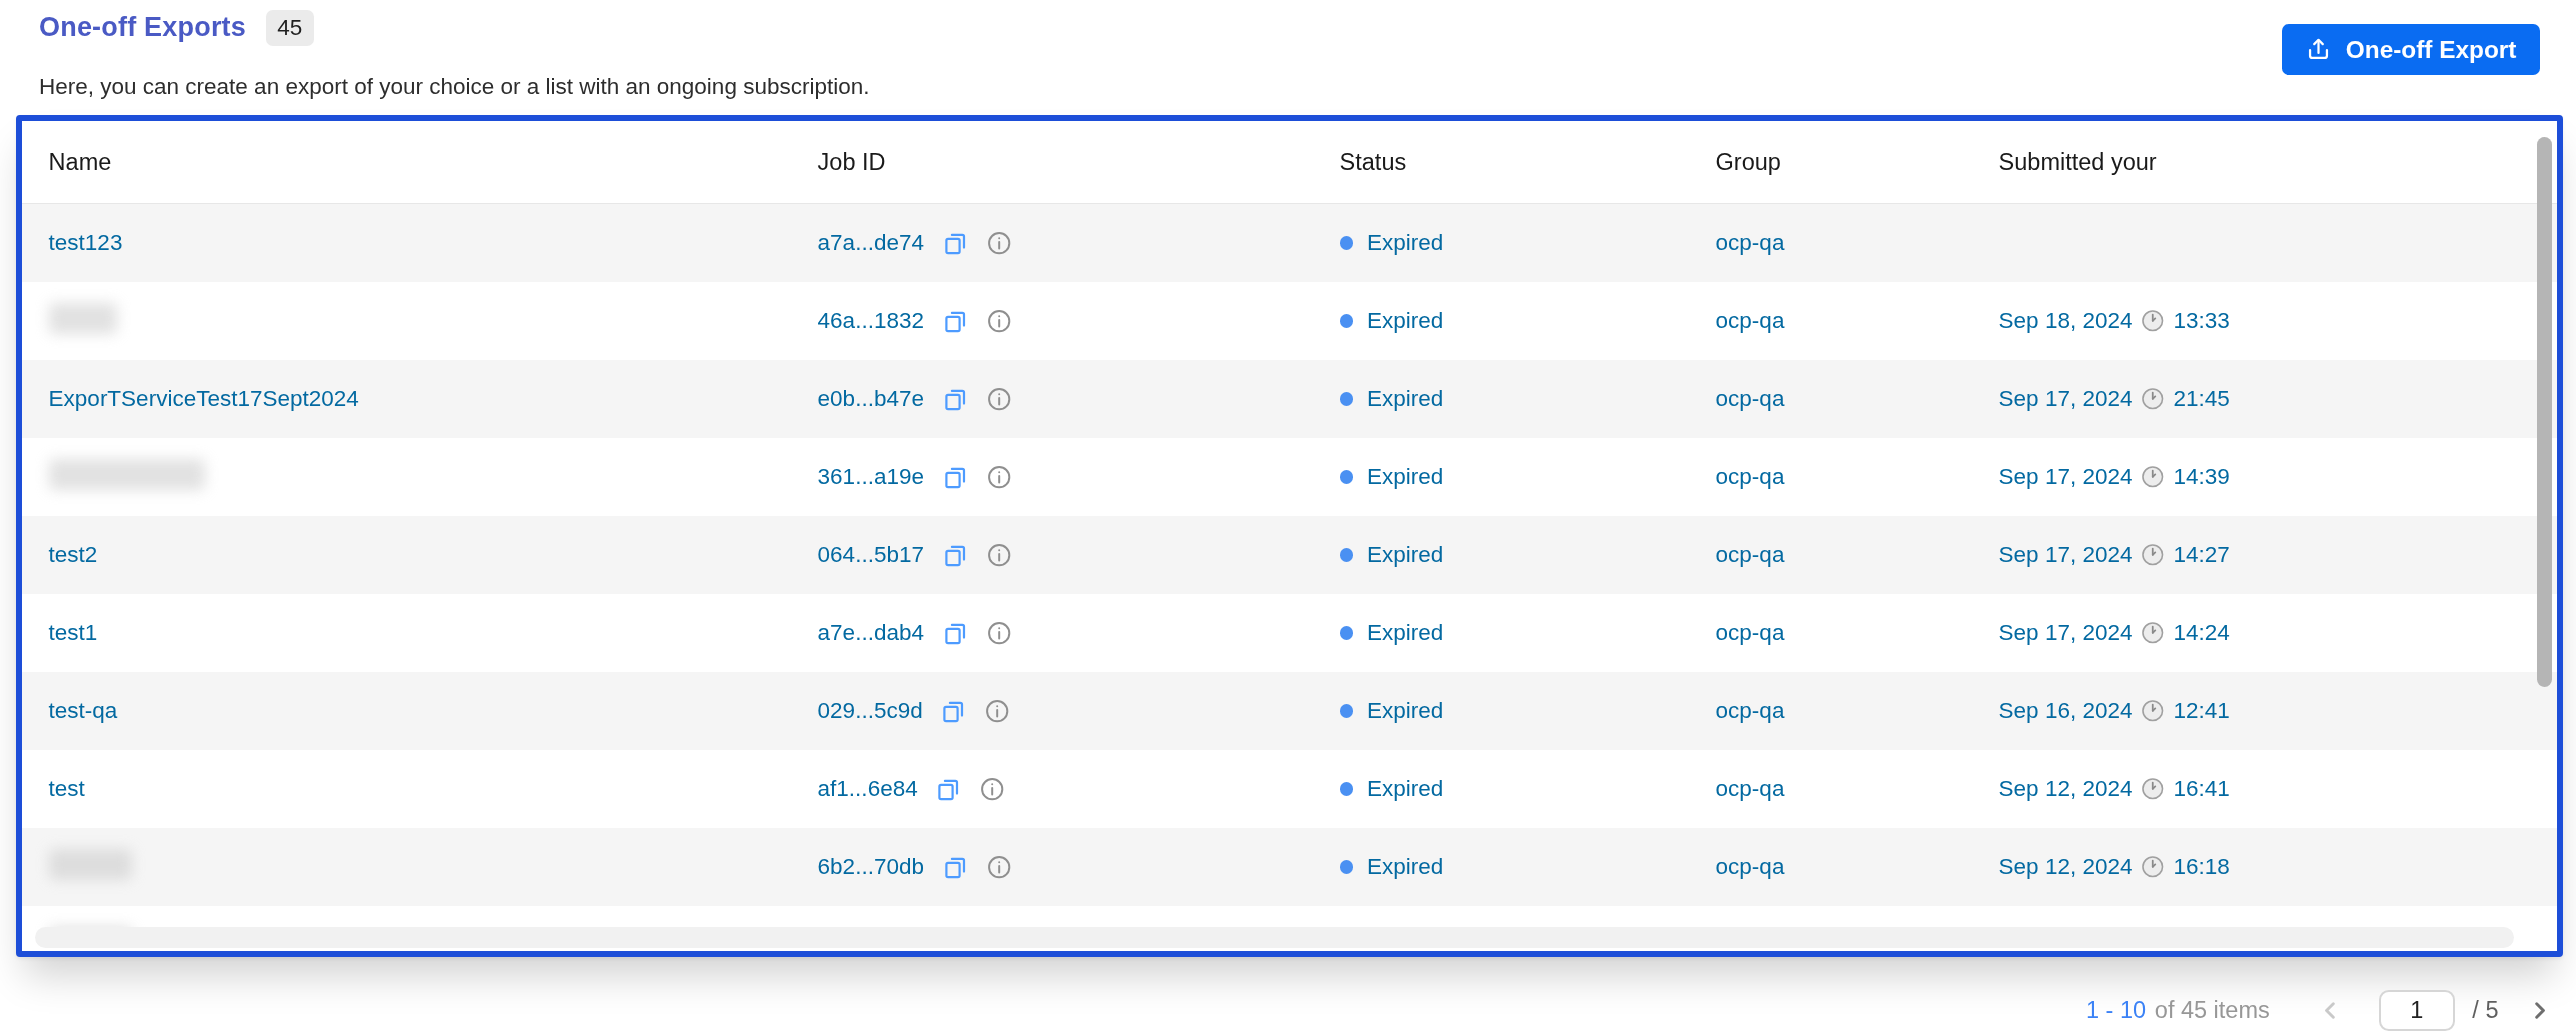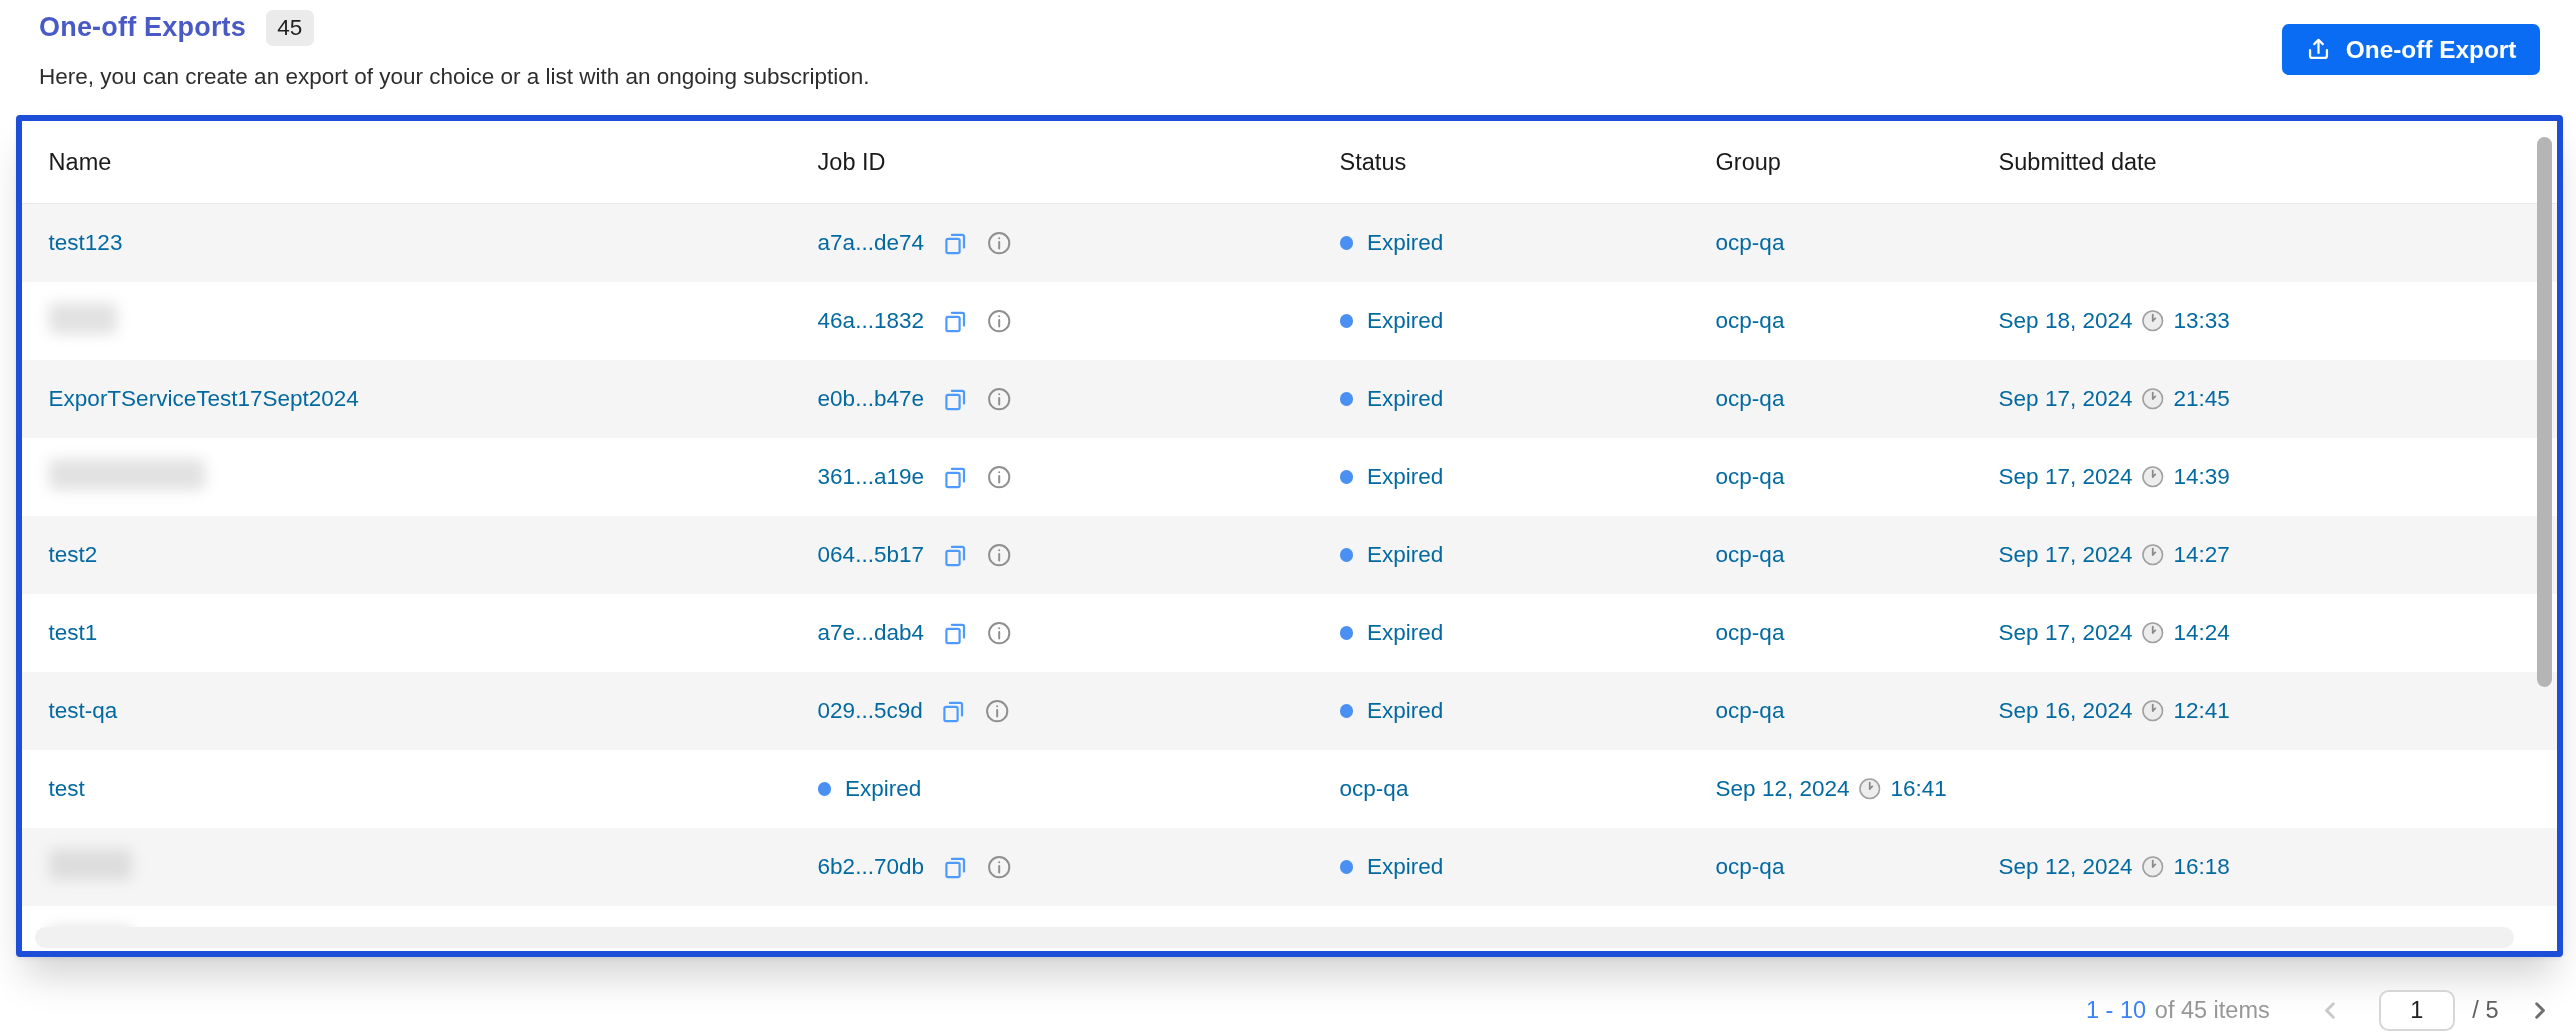--- a/index.html
+++ b/index.html
@@ -5,21 +5,21 @@
   html,body{margin:0;padding:0;overflow:hidden;}
   body{
     width:2576px;height:1033px;position:relative;background:#ffffff;
     font-family:"Liberation Sans", sans-serif;color:#2e2e2e;
   }
   
   .page-header{position:absolute;left:39px;top:9.8px;}
   .title-row{display:flex;align-items:center;gap:19.6px;}
   .page-title{font-size:27px;font-weight:bold;color:#4a5ac4;letter-spacing:0.2px;}
   .count-badge{background:#ebebeb;color:#1f1f1f;font-size:22.5px;padding:4.9px 11.7px;border-radius:6.8px;}
-  .subtitle{margin-top:18px;font-size:22.5px;color:#2d2d2d;}
+  .subtitle{margin-top:28px;font-size:22.5px;color:#2d2d2d;}
   
   .export-btn{
     position:absolute;right:36px;top:24.4px;height:51px;display:flex;align-items:center;gap:13.7px;
     background:#0a6cf2;color:#fff;border:none;border-radius:6.8px;padding:0 23.5px;
     font-size:24.4px;font-weight:bold;font-family:inherit;cursor:pointer;
   }
   
   .card{
     position:absolute;left:15.6px;top:115px;width:2547px;height:842px;background:#fff;
     border:6px solid #1d4ed8;border-radius:3.9px;box-sizing:border-box;
@@ -78,21 +78,21 @@
   </span>
   <span>One-off Export</span>
 </button>
 
 <div class="card">
   <div class="thead">
     <span>Name</span>
     <span>Job ID</span>
     <span>Status</span>
     <span>Group</span>
-    <span>Submitted date</span>
+    <span>Submitted your</span>
   </div>
 
   <div class="tbody">
       <div class="trow">
     <span class="cell-name">test123</span>
     <span class="cell-job">
       <span>a7a...de74</span>
       <span class="icon-btn">
         <svg width="26.4" height="26.4" viewBox="0 0 24 24" fill="none" stroke="#4d9bff" stroke-width="2" stroke-linecap="round" stroke-linejoin="round">
           <rect x="4" y="8" width="12" height="13" rx="1.5"></rect>
@@ -318,20 +318,36 @@
           <circle cx="12" cy="12" r="10" fill="#ededed" stroke="#a0a0a0" stroke-width="1.6"></circle>
           <line x1="12" y1="12" x2="12" y2="5.8" stroke="#8a8a8a" stroke-width="1.8" stroke-linecap="round"></line>
           <line x1="12" y1="12" x2="14.6" y2="9.6" stroke="#8a8a8a" stroke-width="1.8" stroke-linecap="round"></line>
         </svg>
       </span>
       <span>12:41</span>
     </span>
   </div>
       <div class="trow">
     <span class="cell-name">test</span>
+    <span class="cell-job">
+      <span>af1...6e84</span>
+      <span class="icon-btn">
+        <svg width="26.4" height="26.4" viewBox="0 0 24 24" fill="none" stroke="#4d9bff" stroke-width="2" stroke-linecap="round" stroke-linejoin="round">
+          <rect x="4" y="8" width="12" height="13" rx="1.5"></rect>
+          <path d="M9 4.5h9.5a1.5 1.5 0 0 1 1.5 1.5V16"></path>
+        </svg>
+      </span>
+      <span class="icon-btn">
+        <svg width="26.4" height="26.4" viewBox="0 0 24 24" fill="none" stroke="#8f8f8f" stroke-width="1.8" stroke-linecap="round">
+          <circle cx="12" cy="12" r="9.2"></circle>
+          <line x1="12" y1="11" x2="12" y2="16.8"></line>
+          <circle cx="12" cy="7.6" r="0.9" fill="#8f8f8f" stroke="none"></circle>
+        </svg>
+      </span>
+    </span>
     <span class="cell-status">
       <span class="status-dot"></span>
       <span>Expired</span>
     </span>
     <span class="cell-group">ocp-qa</span>
     <span class="cell-date">
       <span>Sep 12, 2024</span>
       <span style="display:inline-flex;">
         <svg width="23.5" height="23.5" viewBox="0 0 24 24">
           <circle cx="12" cy="12" r="10" fill="#ededed" stroke="#a0a0a0" stroke-width="1.6"></circle>

